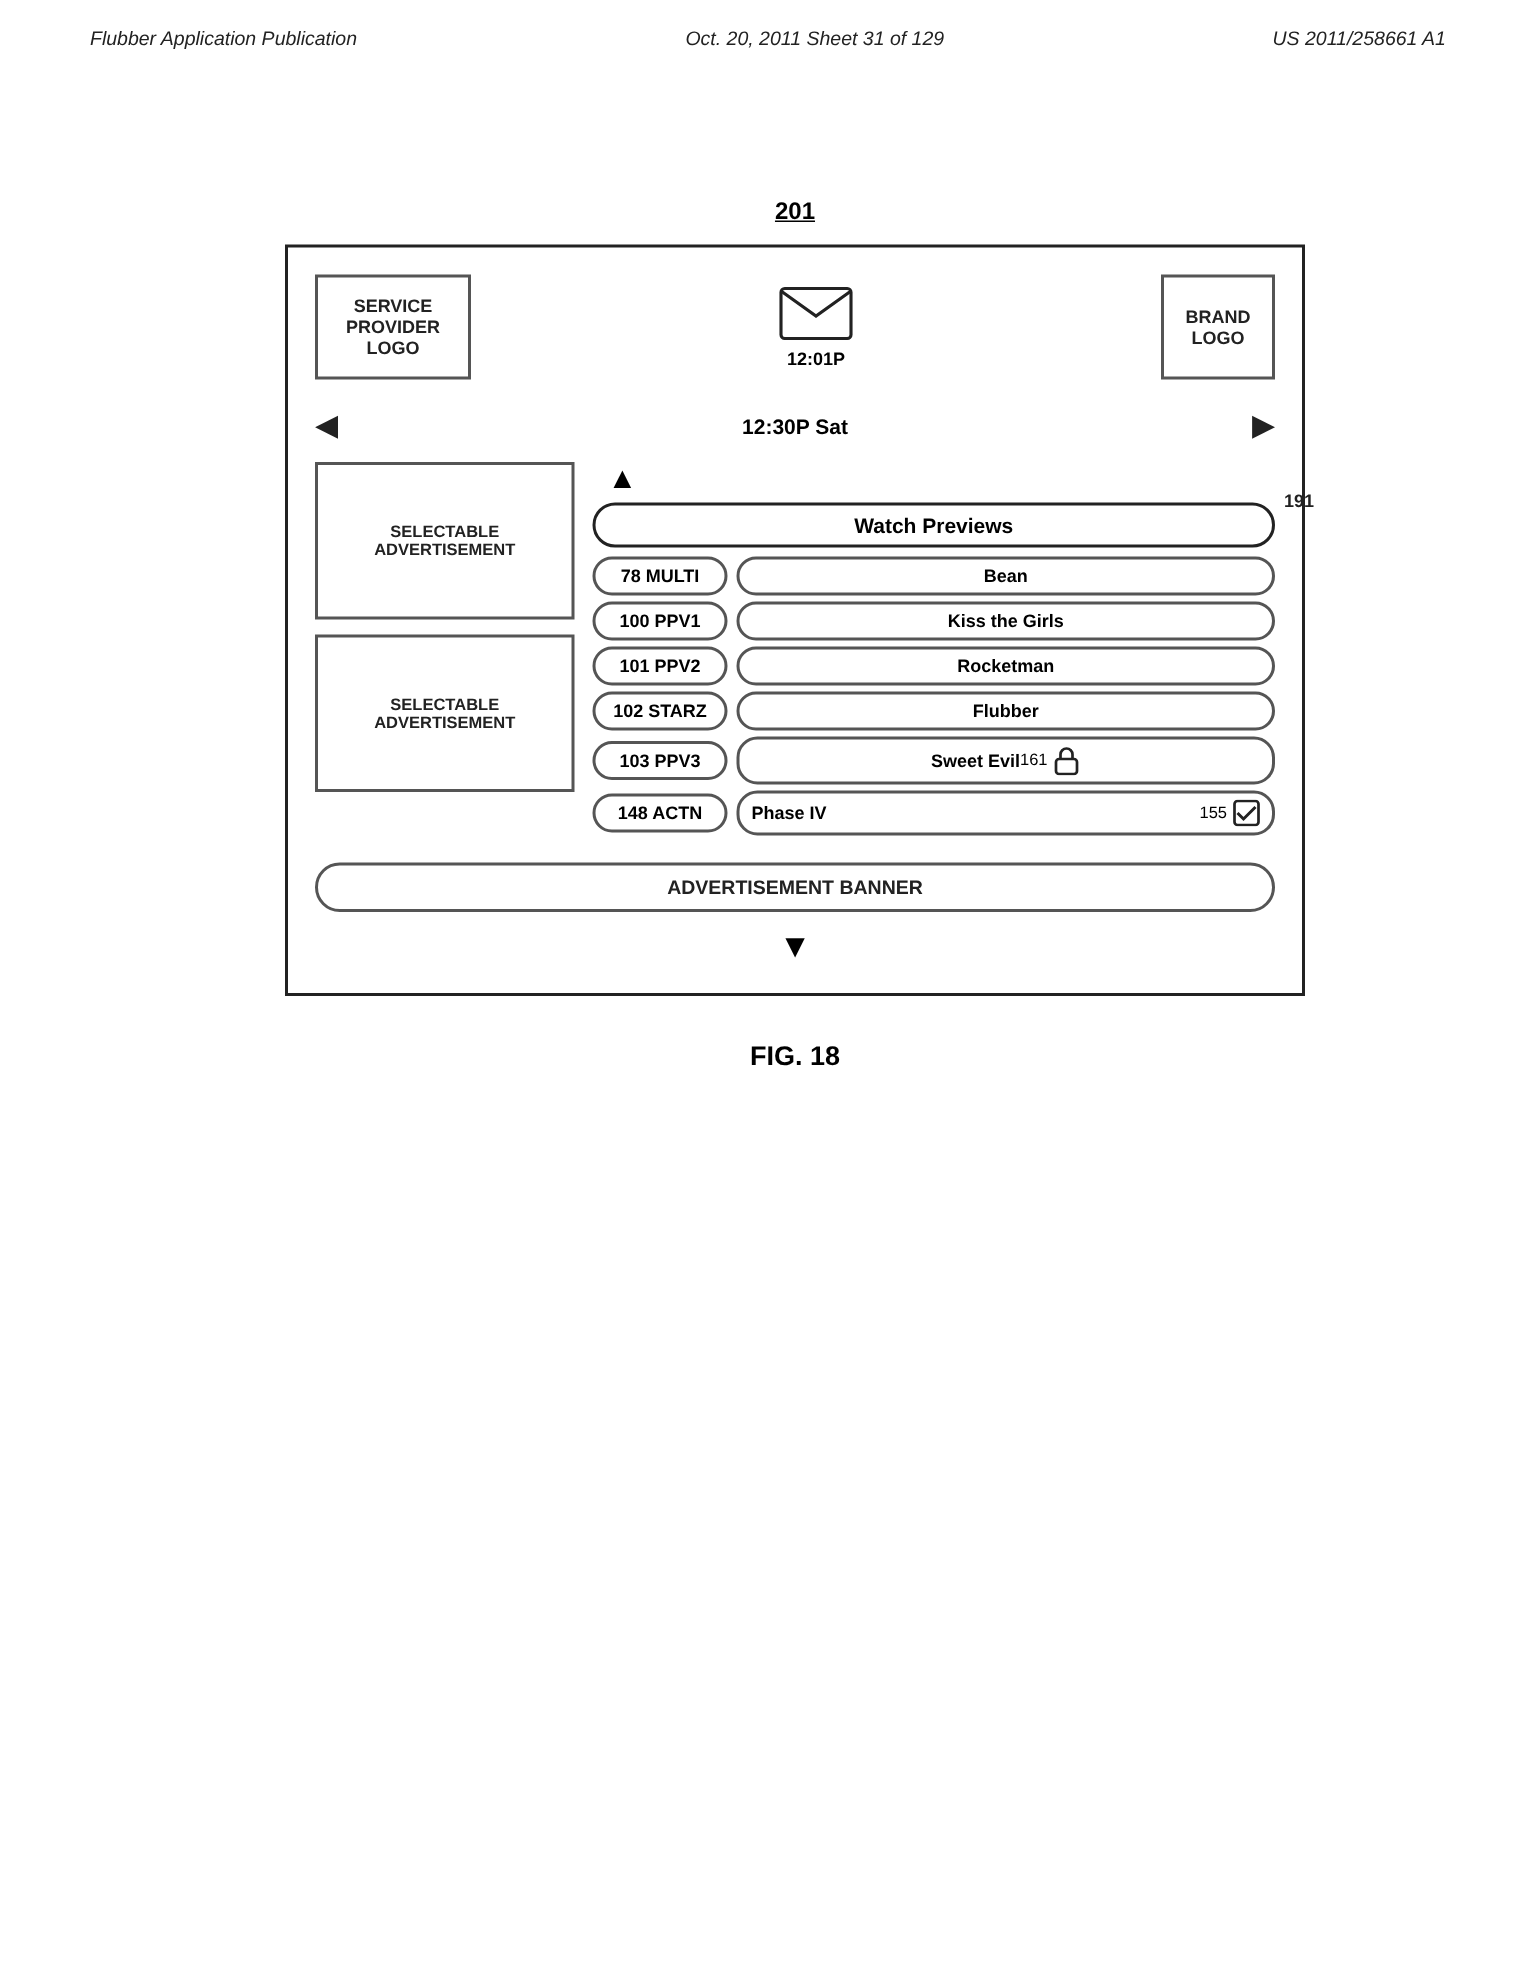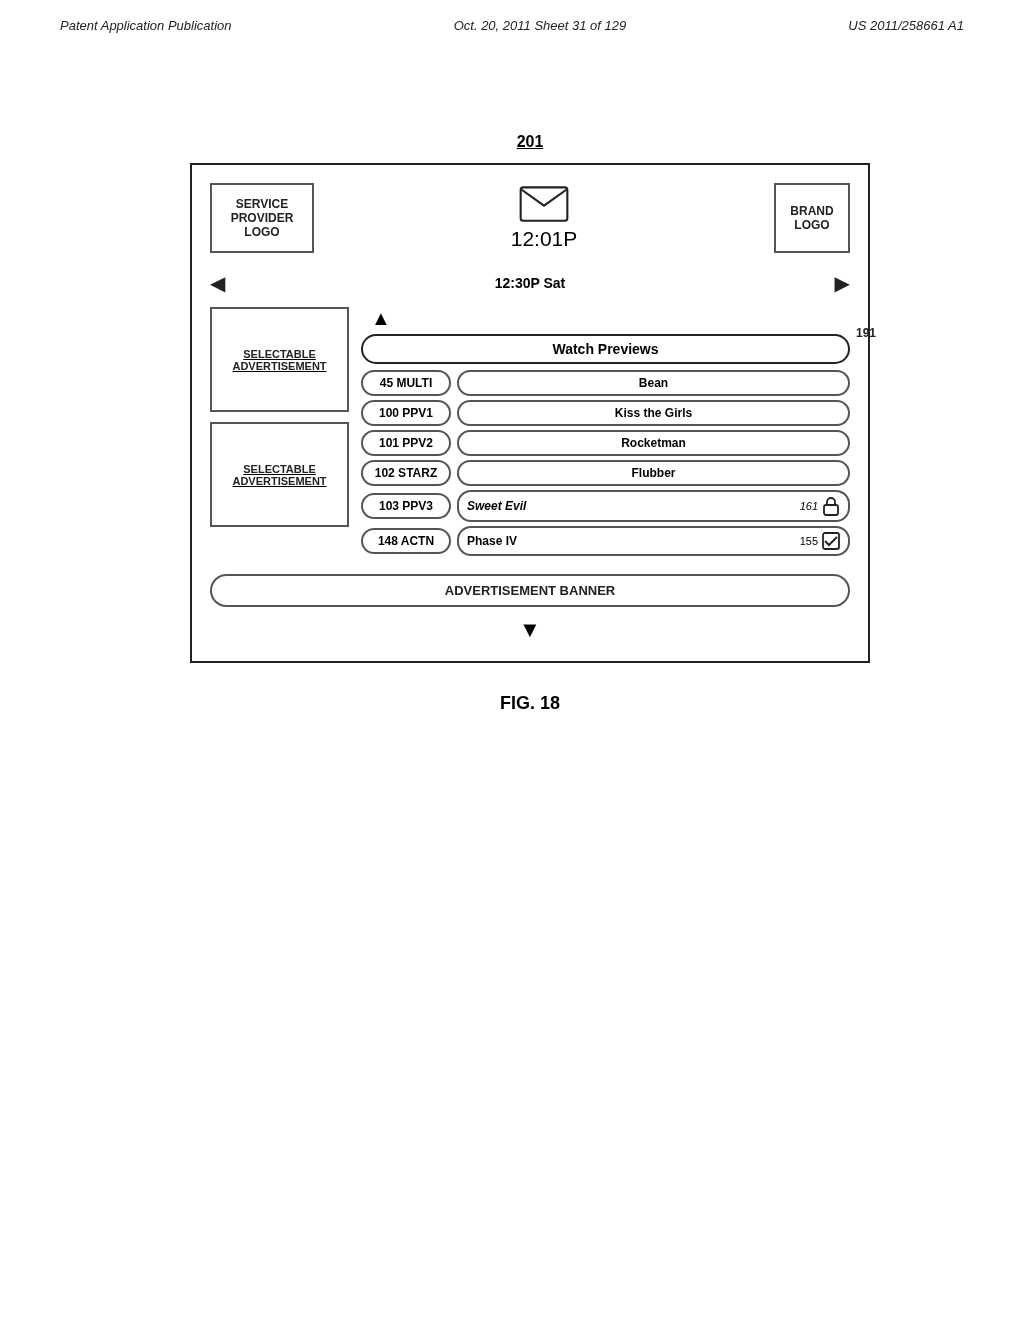--- a/index.html
+++ b/index.html
@@ -77,22 +77,22 @@
       align-items: center;
       gap: 4px;
     }
 
     .clock-icon {
       width: 50px;
       height: 38px;
     }
 
     .clock-time {
-      font-size: 21px;
-      font-weight: normal;
+      font-size: 12px;
+      font-weight: bold;
     }
 
     .brand-logo-box {
       border: 2px solid #555;
       width: 76px;
       height: 70px;
       display: flex;
       align-items: center;
       justify-content: center;
       font-size: 12px;
@@ -125,23 +125,22 @@
     .content-area {
       display: flex;
       gap: 12px;
       margin-bottom: 14px;
     }
 
     .ads-column {
       display: flex;
       flex-direction: column;
       gap: 10px;
-      width: 139px;
+      width: 173px;
       flex-shrink: 0;
-      text-decoration: underline;
     }
 
     .ad-box {
       border: 2px solid #555;
       height: 105px;
       display: flex;
       align-items: center;
       justify-content: center;
       font-size: 11px;
       font-weight: bold;
@@ -271,21 +270,21 @@
     
     .check-svg {
       display: inline-block;
       vertical-align: middle;
     }
   </style>
 </head>
 <body>
 
 <div class="page-header">
-  <span>Patent Application Publication</span>
+  <span>Flubber Application Publication</span>
   <span>Oct. 20, 2011   Sheet 31 of 129</span>
   <span>US 2011/258661 A1</span>
 </div>
 
 <div class="diagram-container">
 
   <div class="diagram-label">201</div>
 
   <div class="main-box">
 
@@ -336,21 +335,21 @@
           <span style="font-size:20px;">▲</span>
         </div>
 
         <div class="watch-previews-bar">
           <span>Watch Previews</span>
           <span class="ref-191">191</span>
         </div>
 
         <div class="channel-row">
           <div class="channel-num-box">
-            <span>45 MULTI</span>
+            <span>78 MULTI</span>
           </div>
           <div class="channel-name-box">
             <span>Bean</span>
           </div>
         </div>
 
         <div class="channel-row">
           <div class="channel-num-box">
             <span>100 PPV1</span>
           </div>
@@ -374,21 +373,21 @@
           </div>
           <div class="channel-name-box">
             <span>Flubber</span>
           </div>
         </div>
 
         <div class="channel-row">
           <div class="channel-num-box">
             <span>103 PPV3</span>
           </div>
-          <div class="channel-name-box" style="justify-content: space-between; padding: 4px 8px; font-style: italic;">
+          <div class="channel-name-box" style="padding: 4px 8px;">
             <span>Sweet Evil</span>
             <span class="lock-icon-wrapper">
               <span class="ref-label">161</span>
 
               <svg class="lock-svg" width="18" height="20" viewBox="0 0 18 20">
                 <rect x="2" y="9" width="14" height="10" rx="2" ry="2" fill="none" stroke="#222" stroke-width="1.8"></rect>
                 <path d="M5,9 V6 a4,4 0 0 1 8,0 V9" fill="none" stroke="#222" stroke-width="1.8"></path>
               </svg>
             </span>
           </div>

